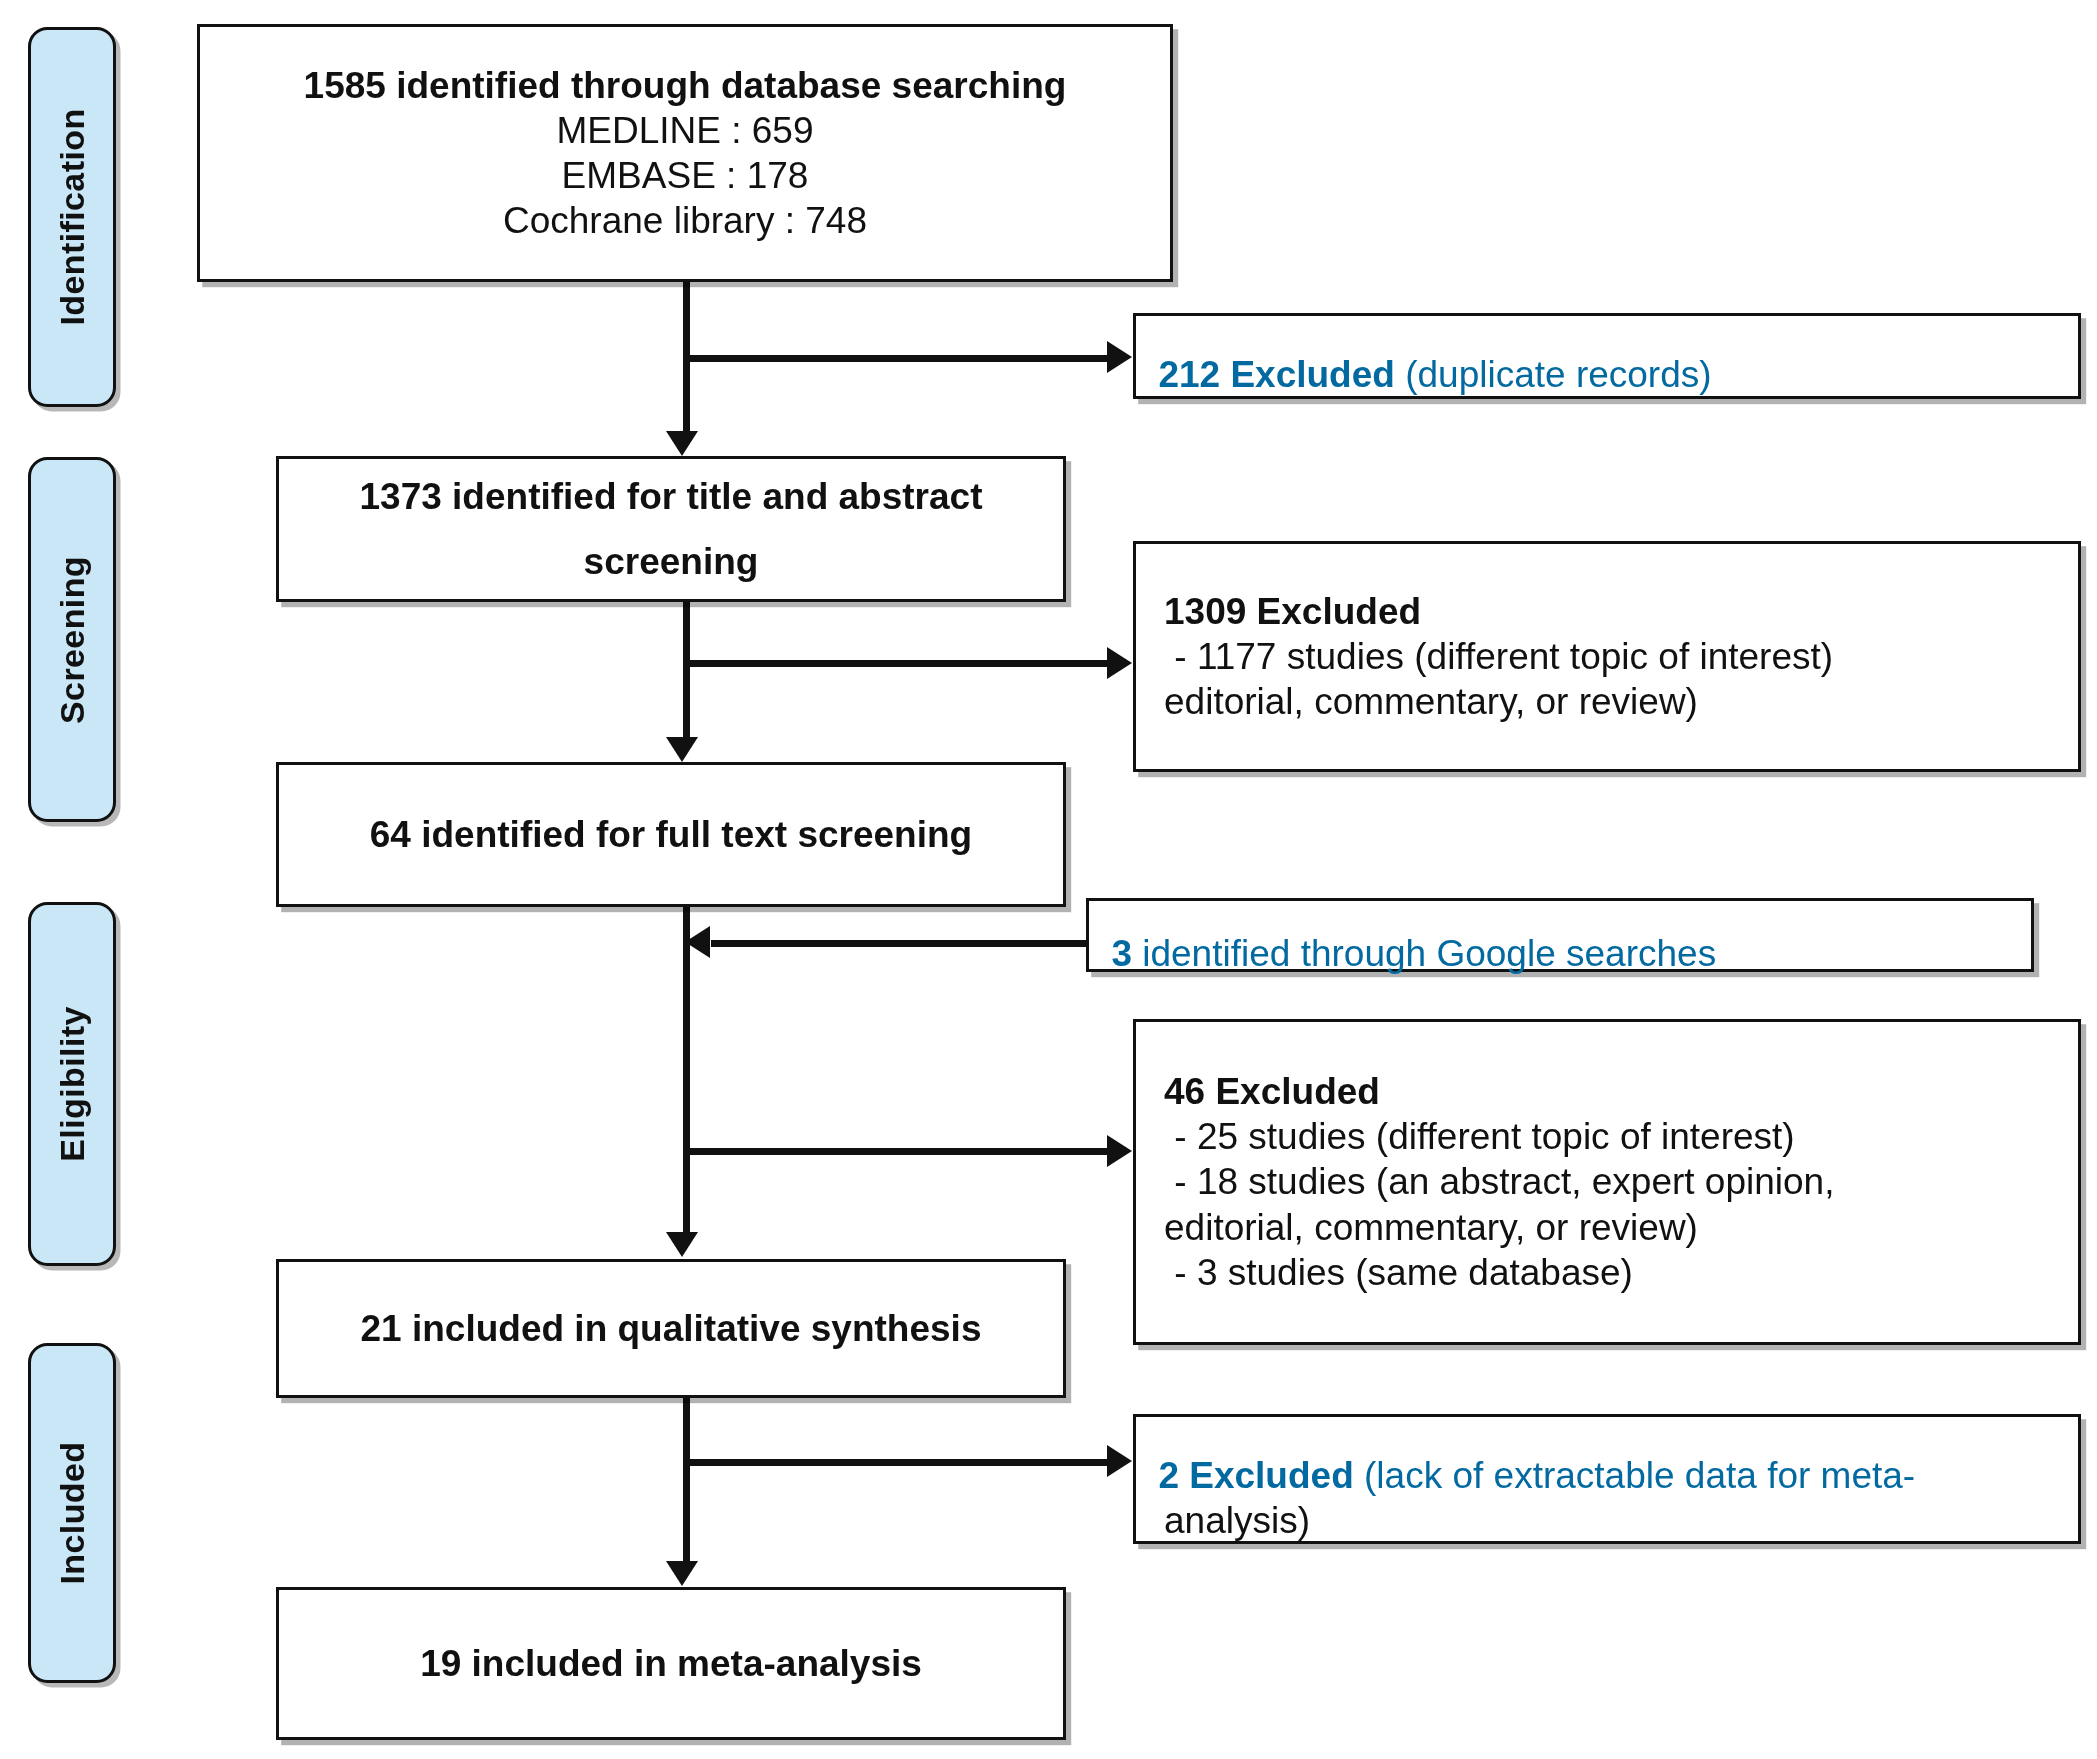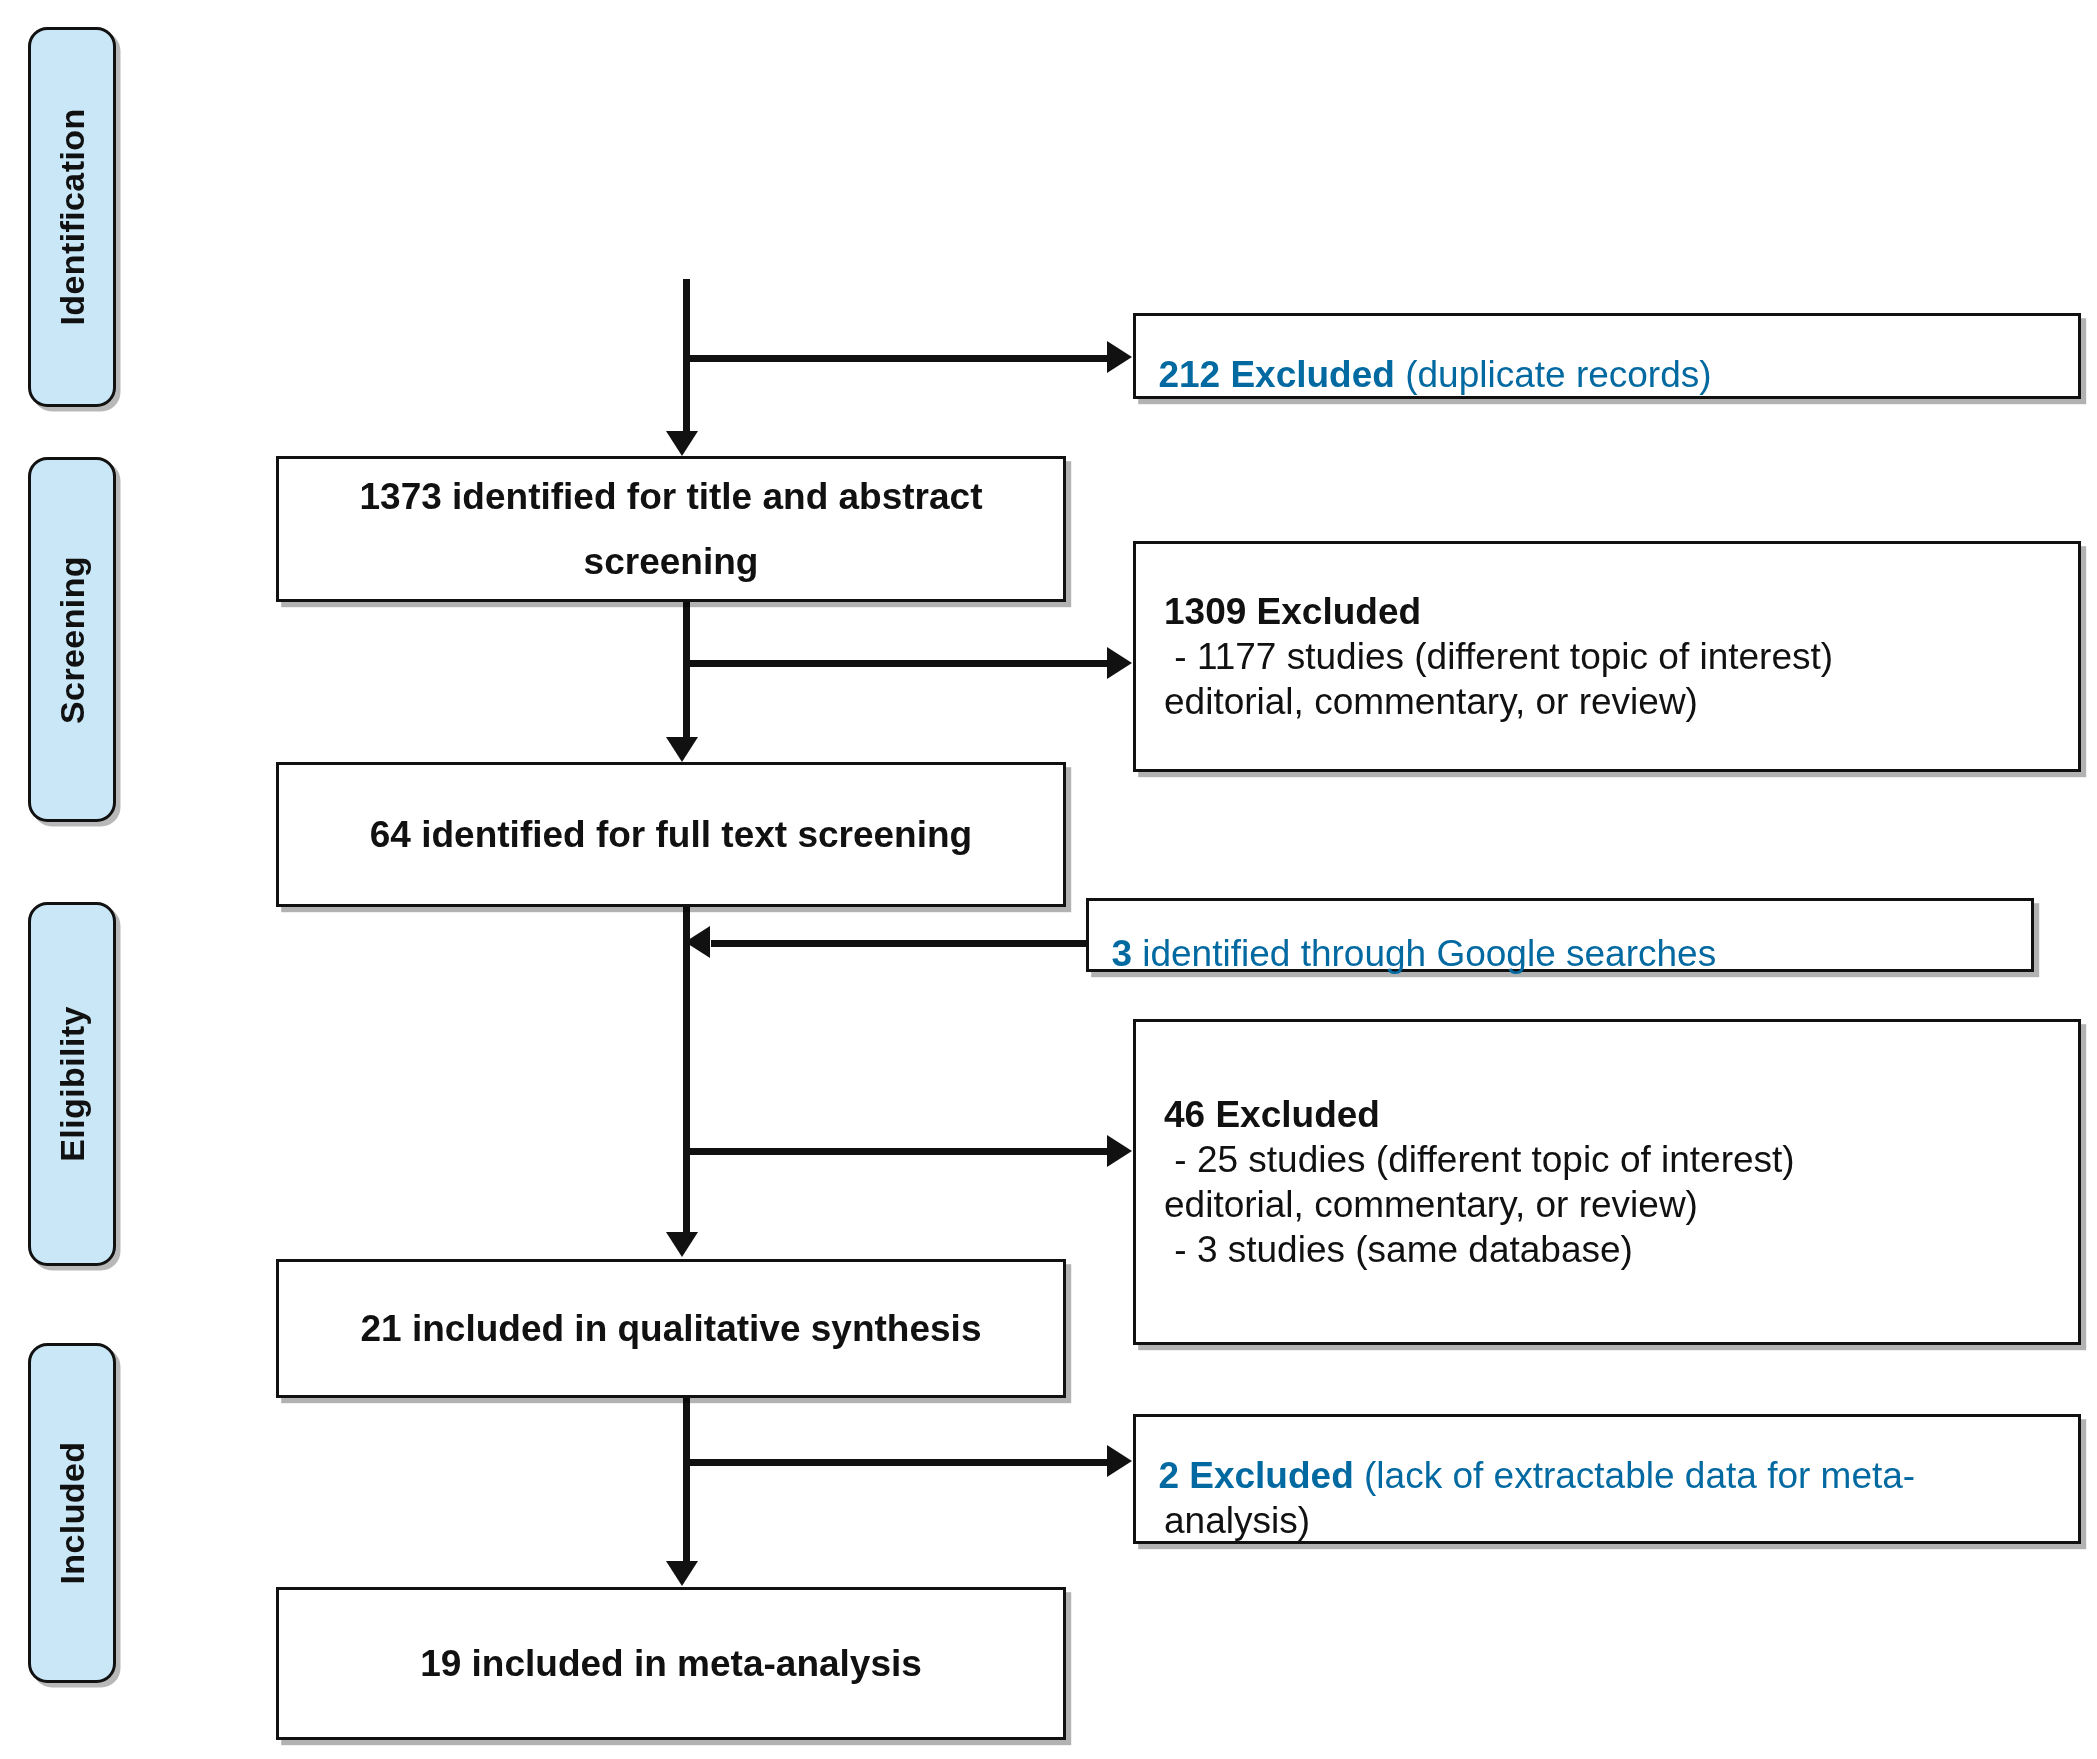--- a/index.html
+++ b/index.html
@@ -141,20 +141,26 @@
 
   <div class="hline" style="left:683px; top:1148px; width:426px;"></div>
   <div class="arrow-right" style="left:1107px; top:1135px;"></div>
 
   <div class="vline" style="left:683px; top:1398px; height:165px;"></div>
   <div class="arrow-down" style="left:666px; top:1561px;"></div>
 
   <div class="hline" style="left:683px; top:1459px; width:426px;"></div>
   <div class="arrow-right" style="left:1107px; top:1445px;"></div>
 
+  <div class="box center" style="left:197px; top:24px; width:976px; height:258px;">
+    <div class="line b pad">1585 identified through database searching</div>
+    <div class="line n pad">MEDLINE : 659</div>
+    <div class="line n pad">EMBASE : 178</div>
+    <div class="line n pad">Cochrane library : 748</div>
+  </div>
 
   <div class="box left" style="left:1133px; top:313px; width:948px; height:86px;">
     <div class="mix"><b>212 Excluded</b><span> (duplicate records)</span></div>
   </div>
 
   <div class="box center" style="left:276px; top:456px; width:790px; height:146px;gap:20px;">
     <div class="line b pad">1373 identified for title and abstract</div>
     <div class="line b pad">screening</div>
   </div>
 
@@ -168,20 +174,21 @@
     <div class="line b pad">64 identified for full text screening</div>
   </div>
 
   <div class="box left" style="left:1086px; top:898px; width:948px; height:74px;">
     <div class="mix"><b>3</b><span> identified through Google searches</span></div>
   </div>
 
   <div class="box left" style="left:1133px; top:1019px; width:948px; height:326px;">
     <div class="line b pad">46 Excluded</div>
     <div class="line n pad"> - 25 studies (different topic of interest)</div>
+    <div class="line n pad"> - 18 studies (an abstract, expert opinion,</div>
     <div class="line n pad">editorial, commentary, or review)</div>
     <div class="line n pad"> - 3 studies (same database)</div>
   </div>
 
   <div class="box center" style="left:276px; top:1259px; width:790px; height:139px;">
     <div class="line b pad">21 included in qualitative synthesis</div>
   </div>
 
   <div class="box left" style="left:1133px; top:1414px; width:948px; height:130px;">
     <div class="mix"><b>2 Excluded</b><span> (lack of extractable data for meta-</span></div>

